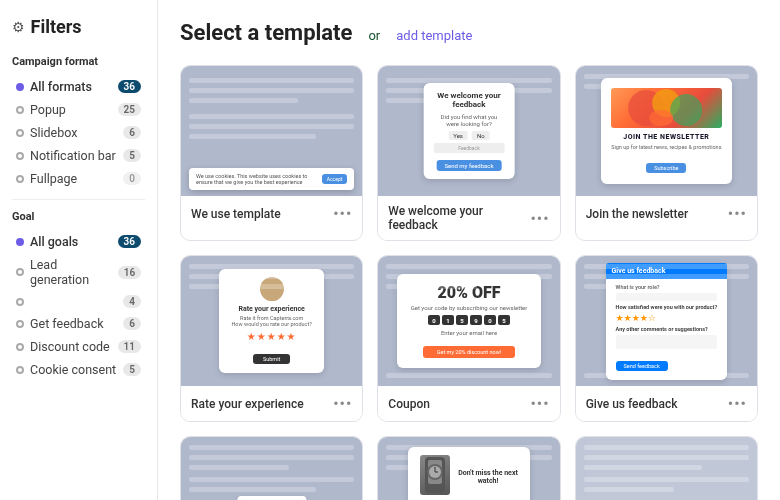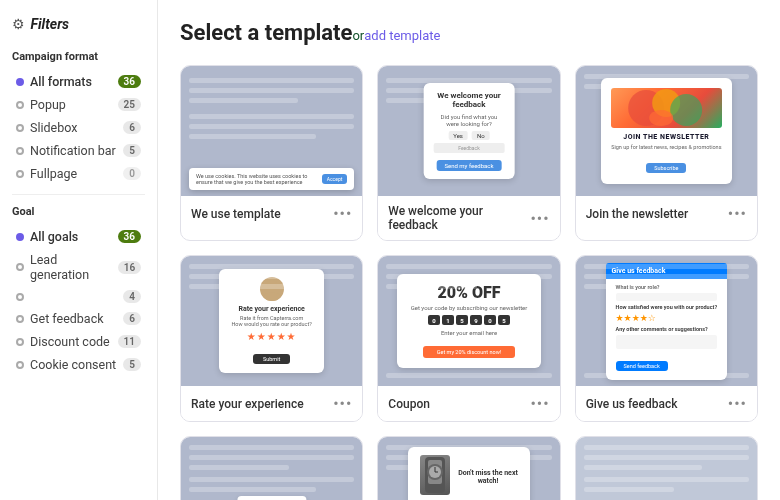--- a/index.html
+++ b/index.html
@@ -29,24 +29,23 @@
       gap: 6px;
       margin-bottom: 18px;
     }
 
     .filter-icon {
       font-size: 14px;
       color: #555;
     }
 
     .sidebar-title {
-      font-size: 14px;
+      font-size: 18px;
       font-weight: 700;
       color: #222;
-      font-style: italic;
     }
 
     .section-label {
       font-size: 11px;
       font-weight: 700;
       color: #333;
       margin-bottom: 8px;
       margin-top: 4px;
       text-transform: none;
     }
@@ -81,21 +80,21 @@
       border: 2px solid #aaa;
       flex-shrink: 0;
     }
 
     .dot.filled {
       background: #6c5ce7;
       border-color: #6c5ce7;
     }
 
     .badge {
-      background: #4d7c0f;
+      background: #0c4a6e;
       color: #fff;
       border-radius: 10px;
       font-size: 10px;
       padding: 1px 6px;
       font-weight: 600;
       min-width: 18px;
       text-align: center;
     }
 
     .badge.gray {
@@ -118,21 +117,21 @@
     .main {
       flex: 1;
       padding: 20px 22px;
       overflow-y: auto;
       height: 500px;
     }
 
     .main-header {
       display: flex;
       align-items: baseline;
-      gap: 0;
+      gap: 16px;
       margin-bottom: 20px;
     }
 
     .main-title {
       font-size: 22px;
       font-weight: 700;
       color: #222;
     }
 
     .add-template-link {

